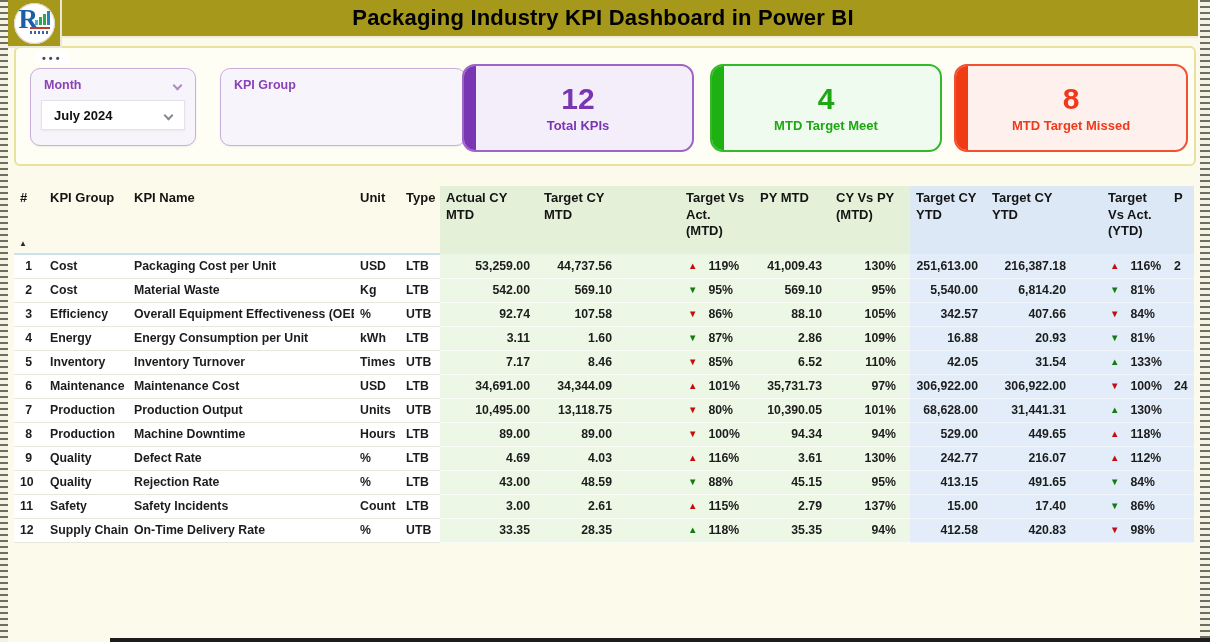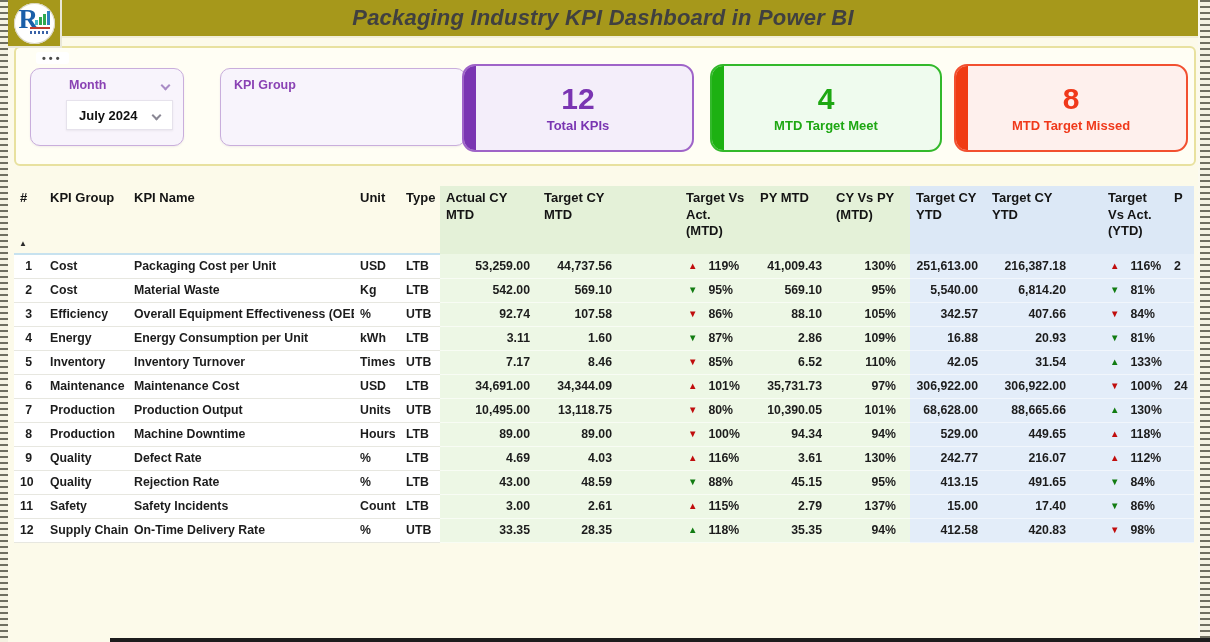--- a/index.html
+++ b/index.html
@@ -13,21 +13,21 @@
       repeating-linear-gradient(to bottom, #6e6e60 0 2px, #f4f2e2 2px 6px); }
   .edge.left  { left:0; width:8px; }
   .edge.right { right:0; width:12px; border-left:2px solid #fbfaf0; }
 
   
   .topbar {
     position:absolute; left:8px; right:12px; top:0; height:38px;
     background:#A6981B; border-bottom:2px solid #F2EFD9;
     display:flex; align-items:center; justify-content:center;
   }
-  .title { color:#404040; font-size:22px; font-weight:bold; letter-spacing:.2px;font-style:italic; }
+  .title { color:#000000; font-size:22px; font-weight:bold; letter-spacing:.2px; }
 
   .logo-box {
     position:absolute; left:8px; top:0; width:54px; height:48px; z-index:6;
     background:#A6981B; border-right:2px solid #E9E7D8; border-bottom:2px solid #E9E7D8;
     display:flex; align-items:center; justify-content:center;
   }
   .logo-circle {
     width:41px; height:41px; border-radius:50%; background:#fff; position:relative; overflow:hidden;
     box-shadow:0 0 0 1px #d8d4c0 inset;
   }
@@ -48,21 +48,21 @@
     position:absolute; left:14px; top:46px; width:1182px; height:120px;
     background:#FFFEF4; border:2px solid #E8E19F; border-radius:6px;
   }
   .dots { position:absolute; left:20px; top:4px; color:#4a4a4a; font-size:11px;
     letter-spacing:3px; font-weight:bold; background:#fff; padding:0 6px; border-radius:3px; }
 
   .slicer {
     position:absolute; top:20px; height:78px; background:#F8F4FC;
     border:1px solid #C9AEDC; border-radius:10px; box-shadow:0 1px 2px rgba(80,40,120,.08);
   }
-  .slicer.month { left:14px; width:154px;padding-left:25px; }
+  .slicer.month { left:14px; width:166px; }
   .slicer.kpi   { left:204px; width:246px; }
   .slicer-head { display:flex; align-items:center; justify-content:space-between;
     padding:9px 14px 5px 13px; }
   .slicer-label { color:#8A42B4; font-weight:bold; font-size:12.5px; }
   .chev { width:7px; height:7px; border-left:2px solid #8a8794; border-bottom:2px solid #8a8794;
     transform:rotate(-45deg); display:inline-block; }
   .chev.purple { border-color:#A98BC6; }
   .slicer-select {
     margin:3px 10px 0; background:#fff; border:1px solid #E6E2EC; height:30px;
     display:flex; align-items:center; justify-content:space-between; padding:0 12px;
@@ -334,21 +334,21 @@
             <td class="t-left">Production Output</td>
             <td class="t-left">Units</td>
             <td class="t-left">UTB</td>
             <td class="t-mtd td-num">10,495.00</td>
             <td class="t-mtd td-num">13,118.75</td>
             <td class="t-mtd"></td>
             <td class="t-mtd td-tva"><span class="arr red">▼</span><span>80%</span></td>
             <td class="t-mtd td-num">10,390.05</td>
             <td class="t-mtd td-num td-padend">101%</td>
             <td class="t-ytd td-num">68,628.00</td>
-            <td class="t-ytd td-num">88,665.66</td>
+            <td class="t-ytd td-num">31,441.31</td>
             <td class="t-ytd"></td>
             <td class="t-ytd td-tva"><span class="arr green">▲</span><span>130%</span></td>
             <td class="t-ytd td-part"></td>
           </tr>
           <tr>
             <td class="t-left td-num td-idx">8</td>
             <td class="t-left">Production</td>
             <td class="t-left">Machine Downtime</td>
             <td class="t-left">Hours</td>
             <td class="t-left">LTB</td>

